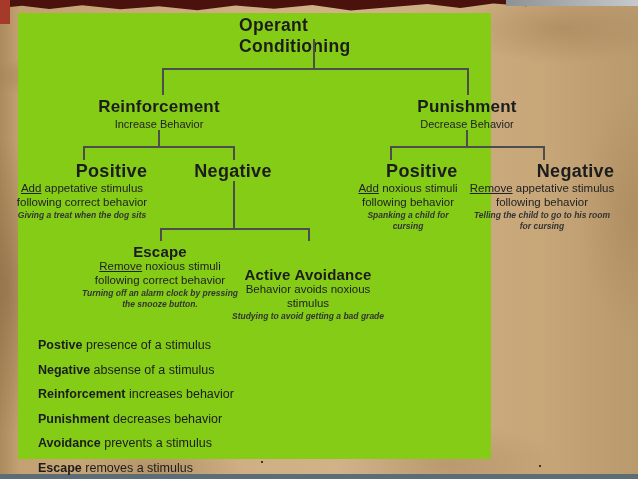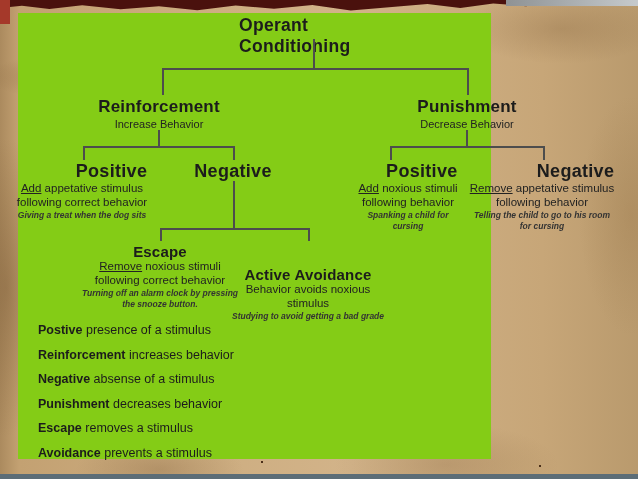--- a/index.html
+++ b/index.html
@@ -51,21 +51,21 @@
   .node .h3 { font-size:15px; font-weight:800; letter-spacing:.2px; }
   .node .sub  { font-size:11px; color:#222; margin-top:1px; }
   .node .line { font-size:11.5px; color:#222; line-height:1.18; }
   .node .ex   { font-size:8.5px; font-style:italic; font-weight:700; color:#333;
                 margin-top:1px; white-space:normal; line-height:1.25; }
   .u { text-decoration:underline; }
 
   .title-node { position:absolute; transform:translateX(-50%); font-size:17.5px; font-weight:800; letter-spacing:.3px; }
 
   
-  .defs { position:absolute; left:20px; top:310px; display:flex; flex-direction:column; gap:10.5px; }
+  .defs { position:absolute; left:20px; top:325px; display:flex; flex-direction:column; gap:10.5px; }
   .def-row { font-size:12.5px; line-height:14px; }
   .def-row .term { font-weight:800; }
 </style>
 </head>
 <body>
 
 <div class="parchment"></div>
 <div class="top-strip"></div>
 <div class="top-strip-red"></div>
 <div class="top-gray"></div>
@@ -138,20 +138,20 @@
 
   <div class="node" style="left:290px; top:230px;margin-top:23px;">
     <div class="h3">Active Avoidance</div>
     <div class="line">Behavior avoids noxious</div>
     <div class="line">stimulus</div>
     <div class="ex">Studying to avoid getting a bad grade</div>
   </div>
 
   <div class="defs">
     <div class="def-row"><span class="term">Postive</span> <span>presence of a stimulus</span></div>
+    <div class="def-row"><span class="term">Negative</span> <span>absense of a stimulus</span></div>
     <div class="def-row"><span class="term">Reinforcement</span> <span>increases behavior</span></div>
-    <div class="def-row"><span class="term">Negative</span> <span>absense of a stimulus</span></div>
     <div class="def-row"><span class="term">Punishment</span> <span>decreases behavior</span></div>
+    <div class="def-row"><span class="term">Avoidance</span> <span>prevents a stimulus</span></div>
     <div class="def-row"><span class="term">Escape</span> <span>removes a stimulus</span></div>
-    <div class="def-row"><span class="term">Avoidance</span> <span>prevents a stimulus</span></div>
   </div>
 
 </div>
 
 </body></html>

